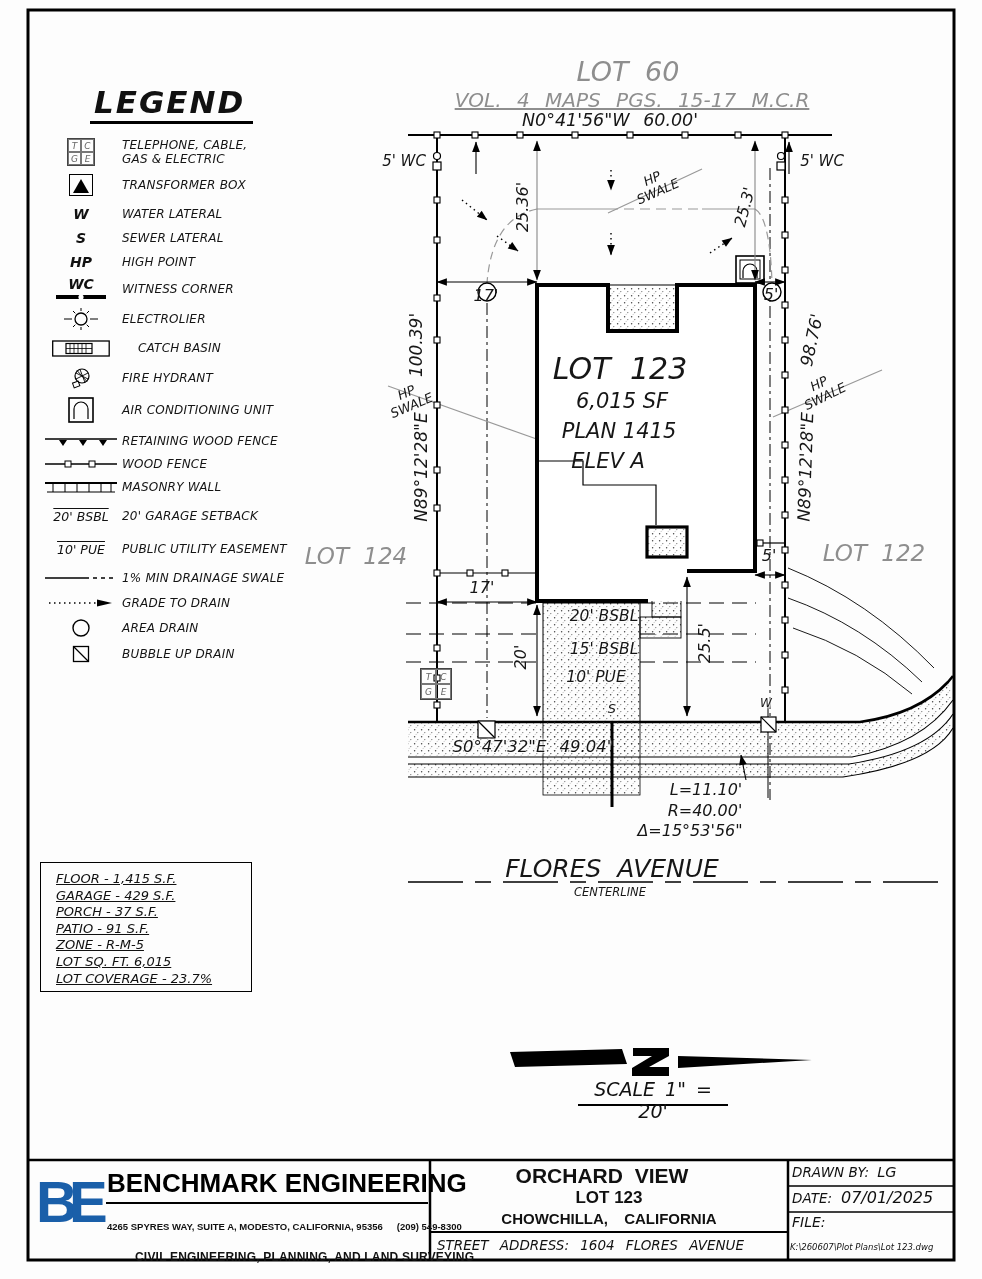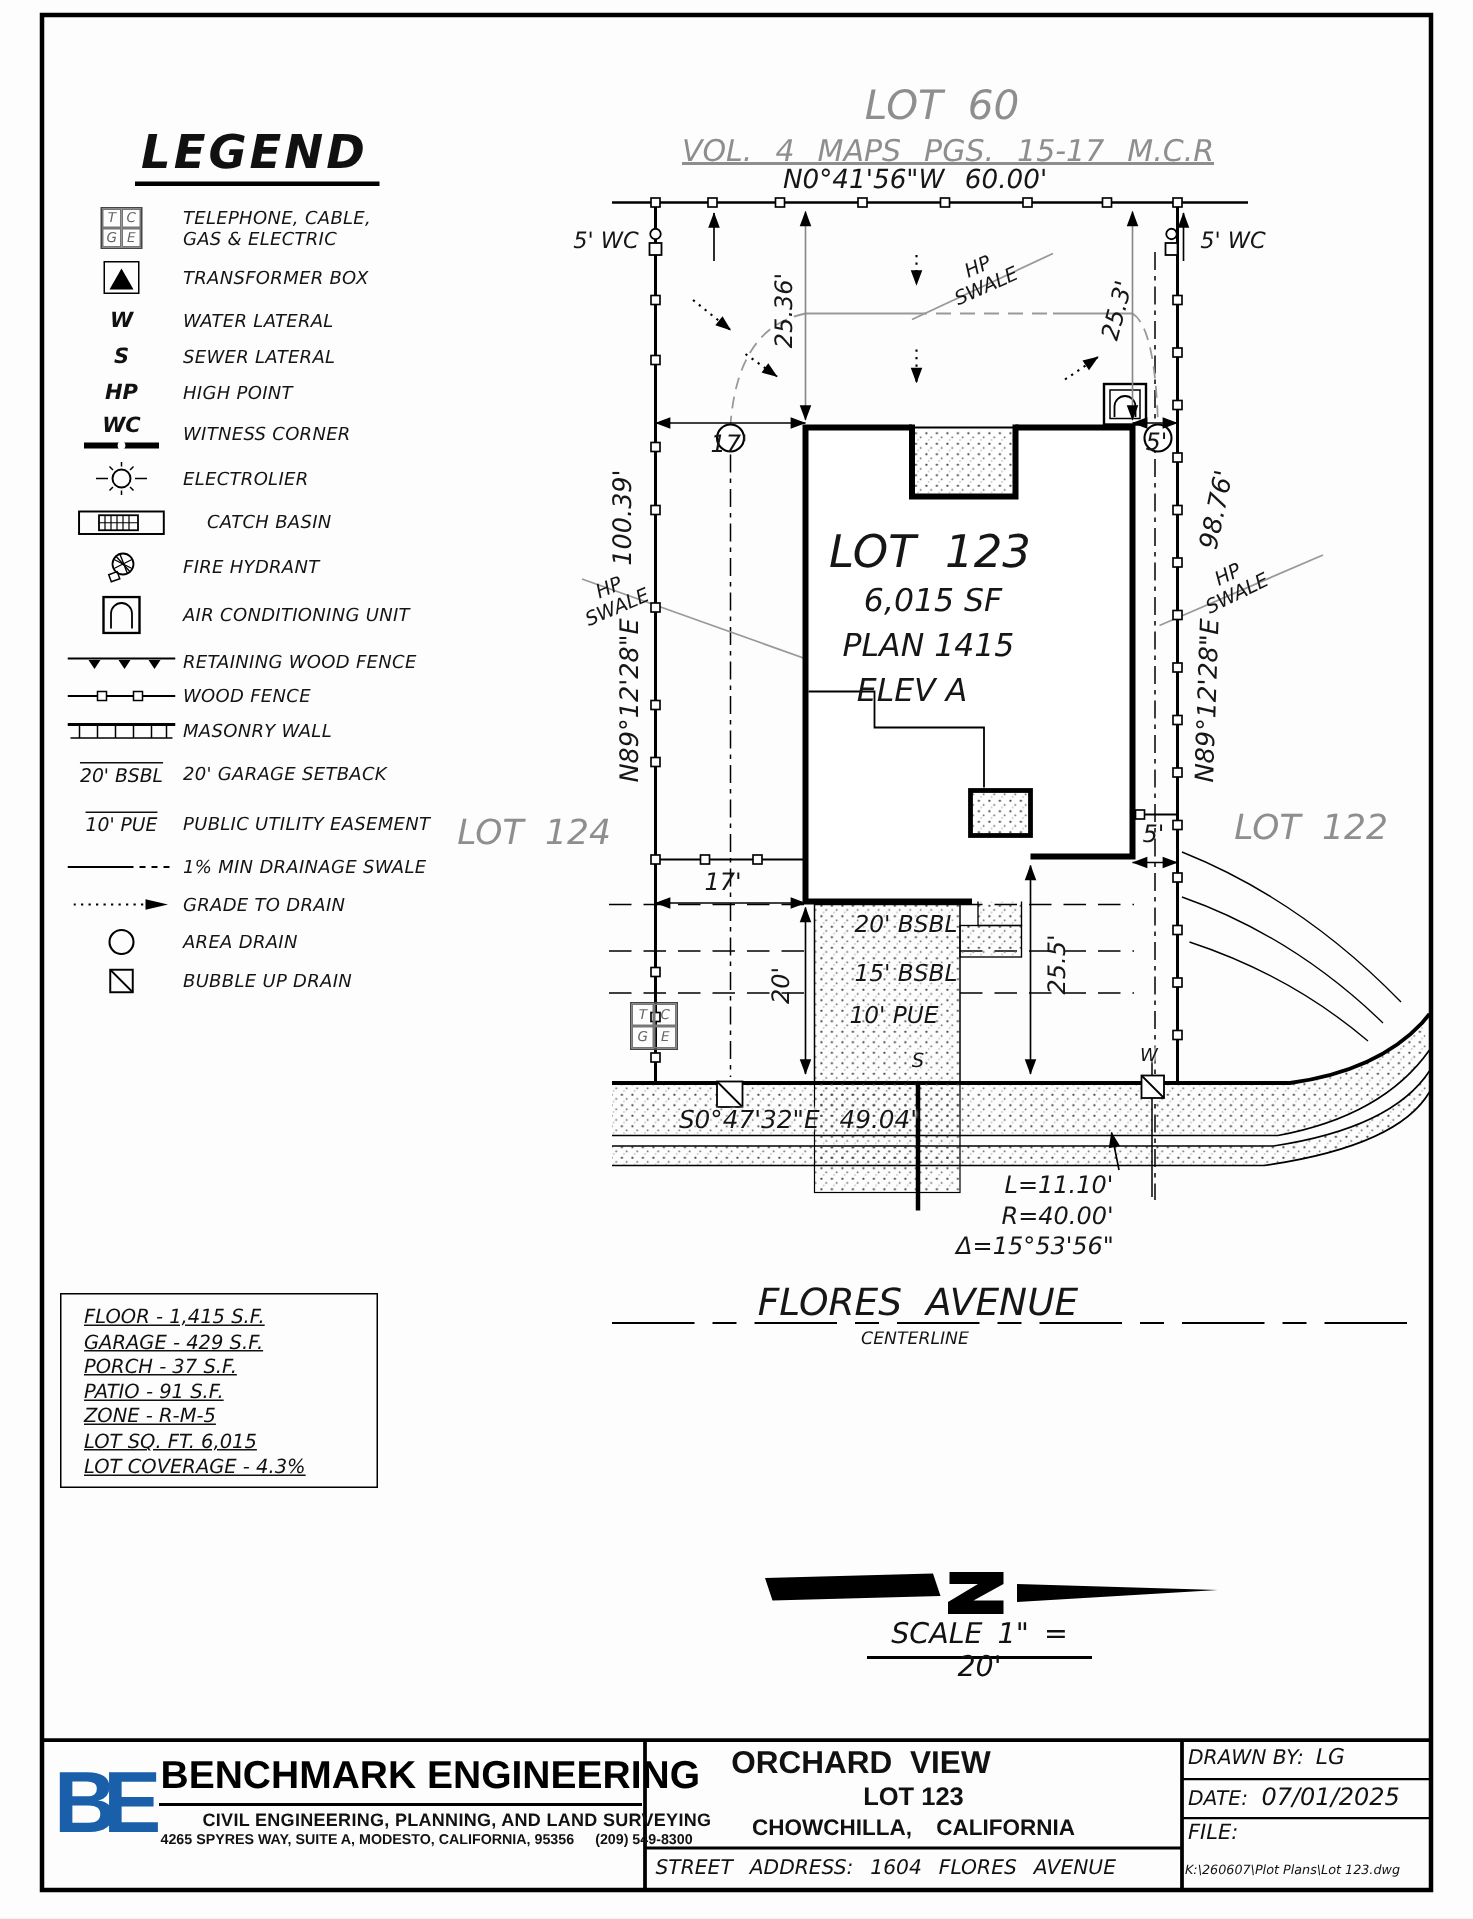--- a/index.html
+++ b/index.html
@@ -41,24 +41,24 @@
   .notes .nt{font:italic 13.5px "DejaVu Sans",sans-serif;margin-bottom:10px;}
   .notes p{font:italic 13px "DejaVu Sans",sans-serif;line-height:17px;margin:0 0 12px 0;word-spacing:2px;}
   
   .scale-label{position:absolute;left:577px;top:1078px;width:152px;text-align:center;
                font:italic 19px "DejaVu Sans",sans-serif;padding-bottom:5px;word-spacing:4px;}
   
   .tb{position:absolute;font-family:"Liberation Sans",sans-serif;}
   .logo{left:36px;top:1168px;font:bold 58px "Liberation Sans",sans-serif;color:#1a5fa9;
         letter-spacing:-9px;transform:scaleY(1.0);}
   .company{left:107px;top:1168px;font:bold 26px "Liberation Sans",sans-serif;letter-spacing:0px;color:#000;}
-  .services{left:107px;top:1206px;font:bold 12px "Liberation Sans",sans-serif;letter-spacing:.2px;padding-left:28px;}
+  .services{left:107px;top:1250px;font:bold 12px "Liberation Sans",sans-serif;letter-spacing:.2px;padding-left:28px;}
   .addr{left:107px;top:1221px;font:bold 9.5px "Liberation Sans",sans-serif;}
   .addr .ph{margin-left:14px;}
-  .proj{left:430px;top:1164px;width:288px;text-align:center;font:bold 21px "Liberation Sans",sans-serif;word-spacing:6px;}
+  .proj{left:430px;top:1164px;width:288px;text-align:center;font:bold 21px "Liberation Sans",sans-serif;word-spacing:6px;padding-left:28px;}
   .lotc{left:430px;top:1188px;width:358px;text-align:center;font:bold 17px "Liberation Sans",sans-serif;}
   .city{left:430px;top:1210px;width:358px;text-align:center;font:bold 15px "Liberation Sans",sans-serif;word-spacing:12px;}
   .staddr{left:437px;top:1237px;font:italic 13.5px "DejaVu Sans",sans-serif;word-spacing:7px;}
   .tbr{font-style:italic;font-family:"DejaVu Sans",sans-serif;white-space:nowrap;}
   .r1{left:792px;top:1164px;font-size:13.5px;}
   .r1 b{font-weight:normal;font-size:14.5px;margin-left:8px;}
   .r2{left:792px;top:1188px;font-size:13.5px;}
   .r2 b{font-weight:normal;font-size:16px;margin-left:9px;}
   .r3{left:792px;top:1214px;font-size:14px;}
   .r4{left:790px;top:1242px;font-size:8.5px;font-style:italic;}
@@ -509,21 +509,21 @@
   </span>
 </div>
 
 <div class="sumbox">
   <div>FLOOR - 1,415 S.F.</div>
   <div>GARAGE - 429 S.F.</div>
   <div>PORCH - 37 S.F.</div>
   <div>PATIO - 91 S.F.</div>
   <div>ZONE - R-M-5</div>
   <div>LOT SQ. FT. 6,015</div>
-  <div>LOT COVERAGE - 4.3%</div>
+  <div>LOT COVERAGE - 23.7%</div>
 </div>
 
 
 <div class="scale-label">SCALE 1" = 20'</div>
 
 <div class="tb logo">BE</div>
 <div class="tb company">BENCHMARK ENGINEERING</div>
 <div class="tb services">CIVIL ENGINEERING, PLANNING, AND LAND SURVEYING</div>
 <div class="tb addr">
   <span>4265 SPYRES WAY, SUITE A, MODESTO, CALIFORNIA, 95356</span><span class="ph">(209) 549-8300</span>

